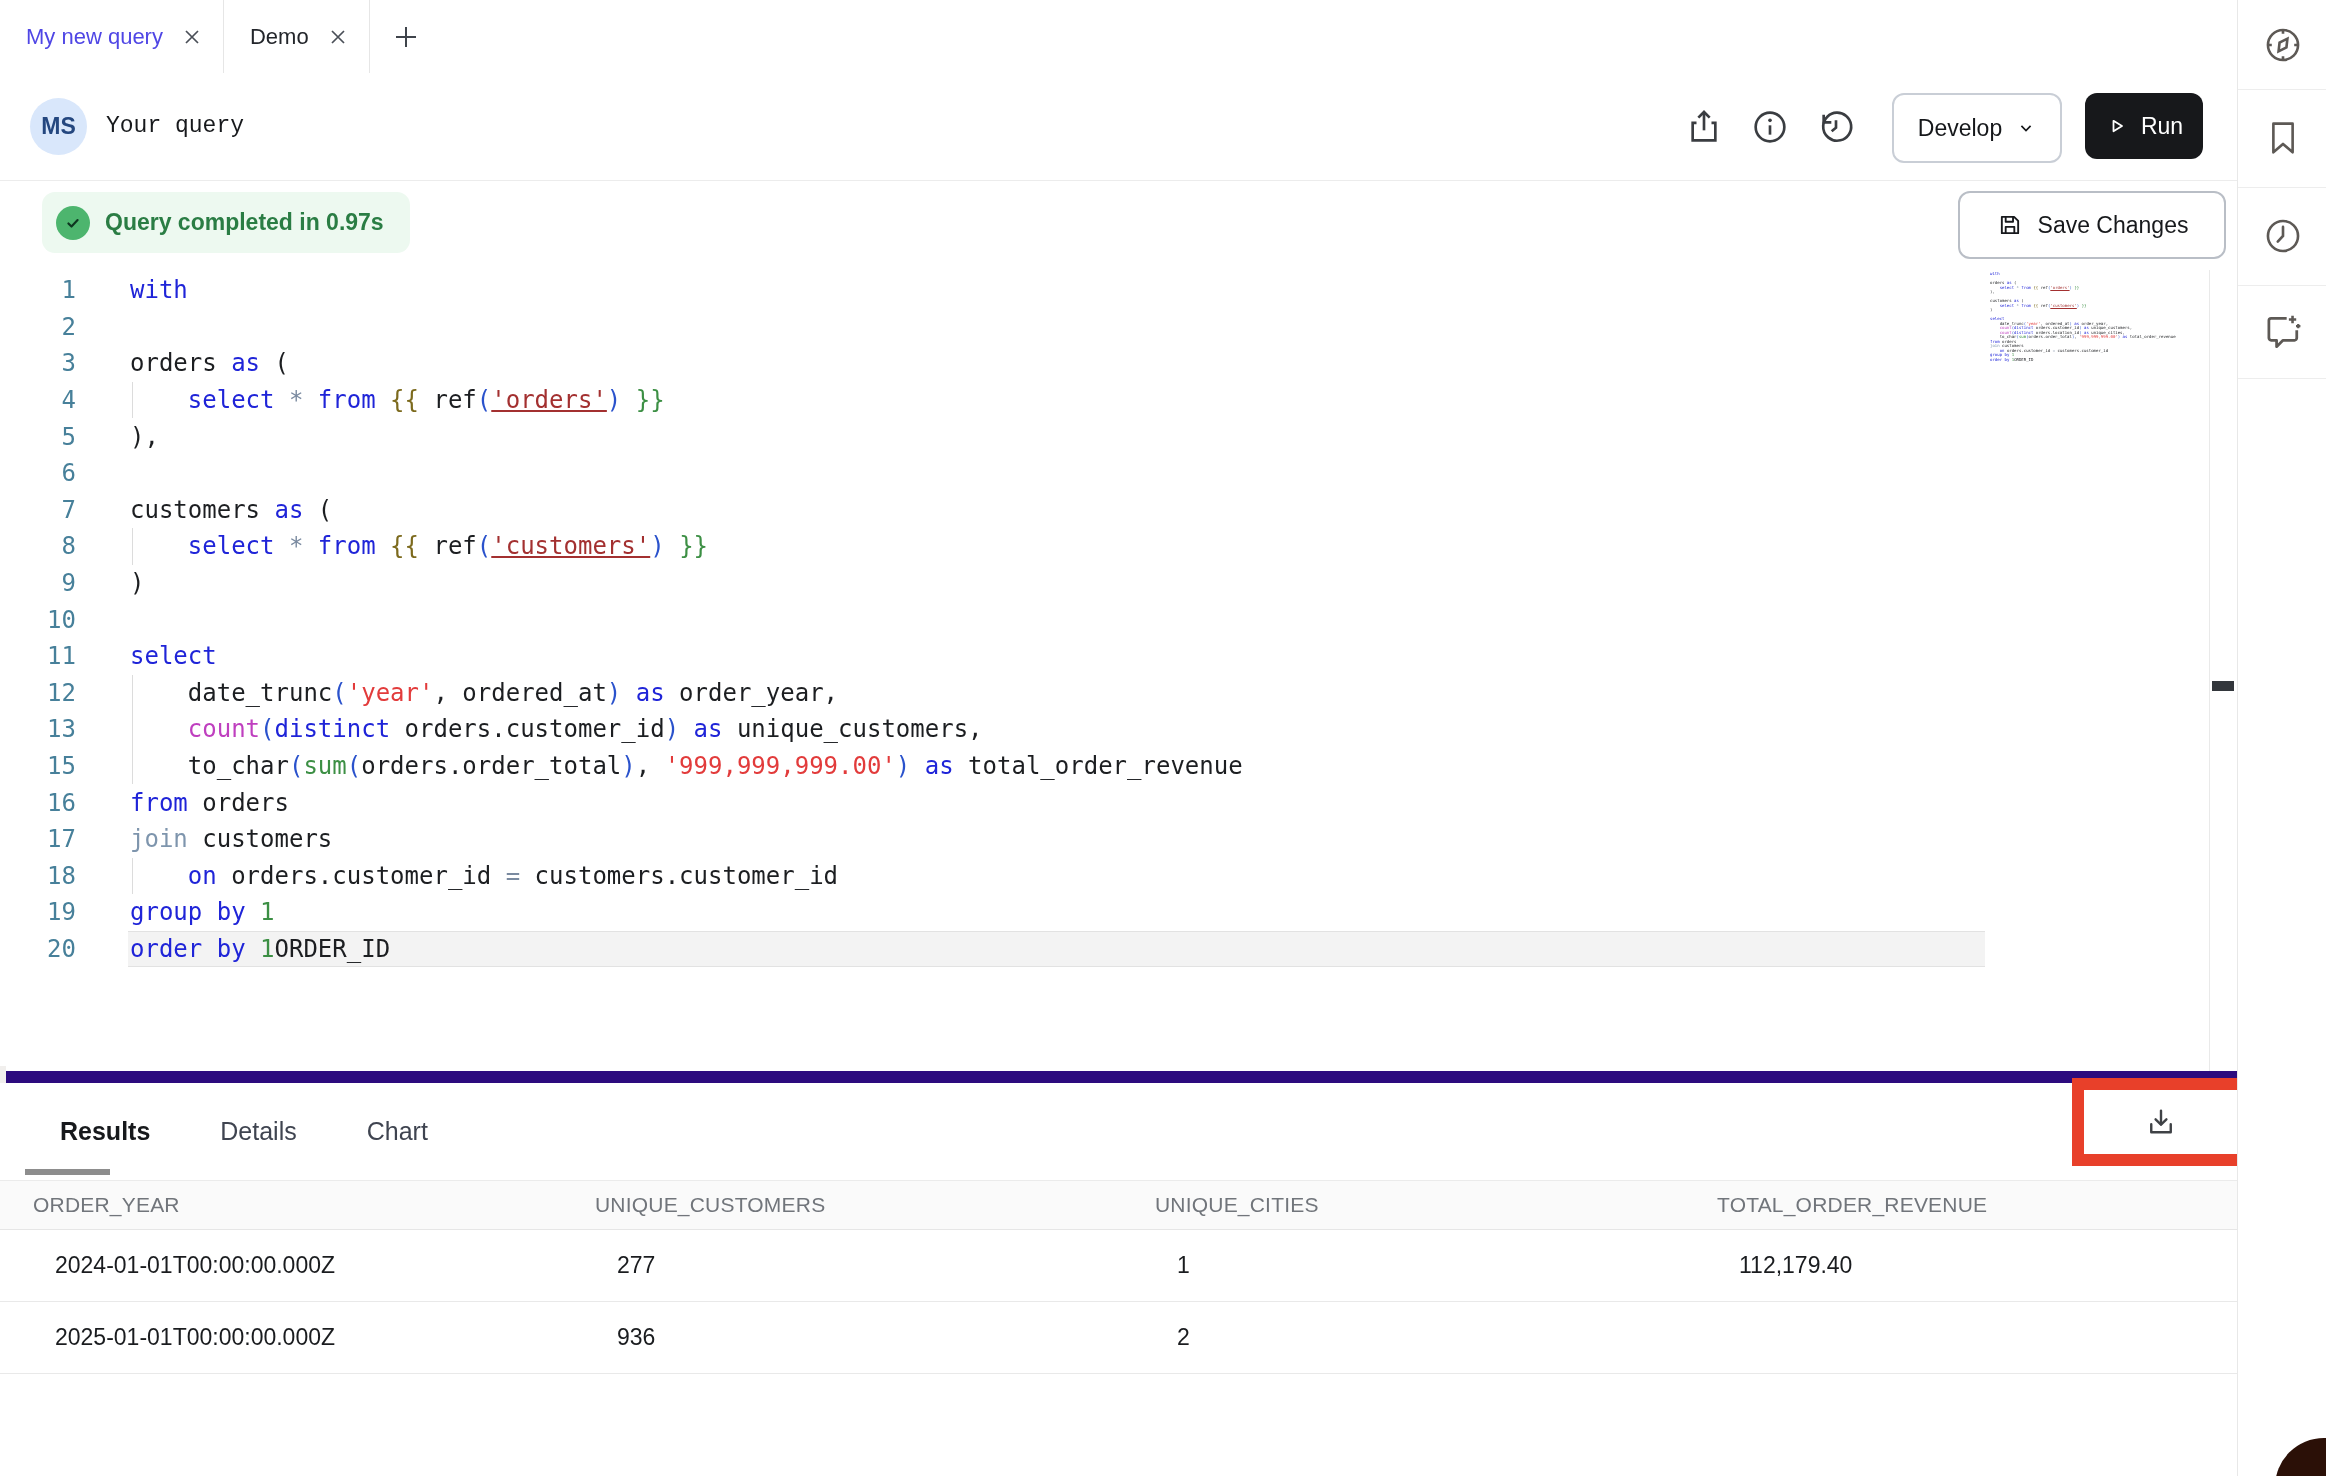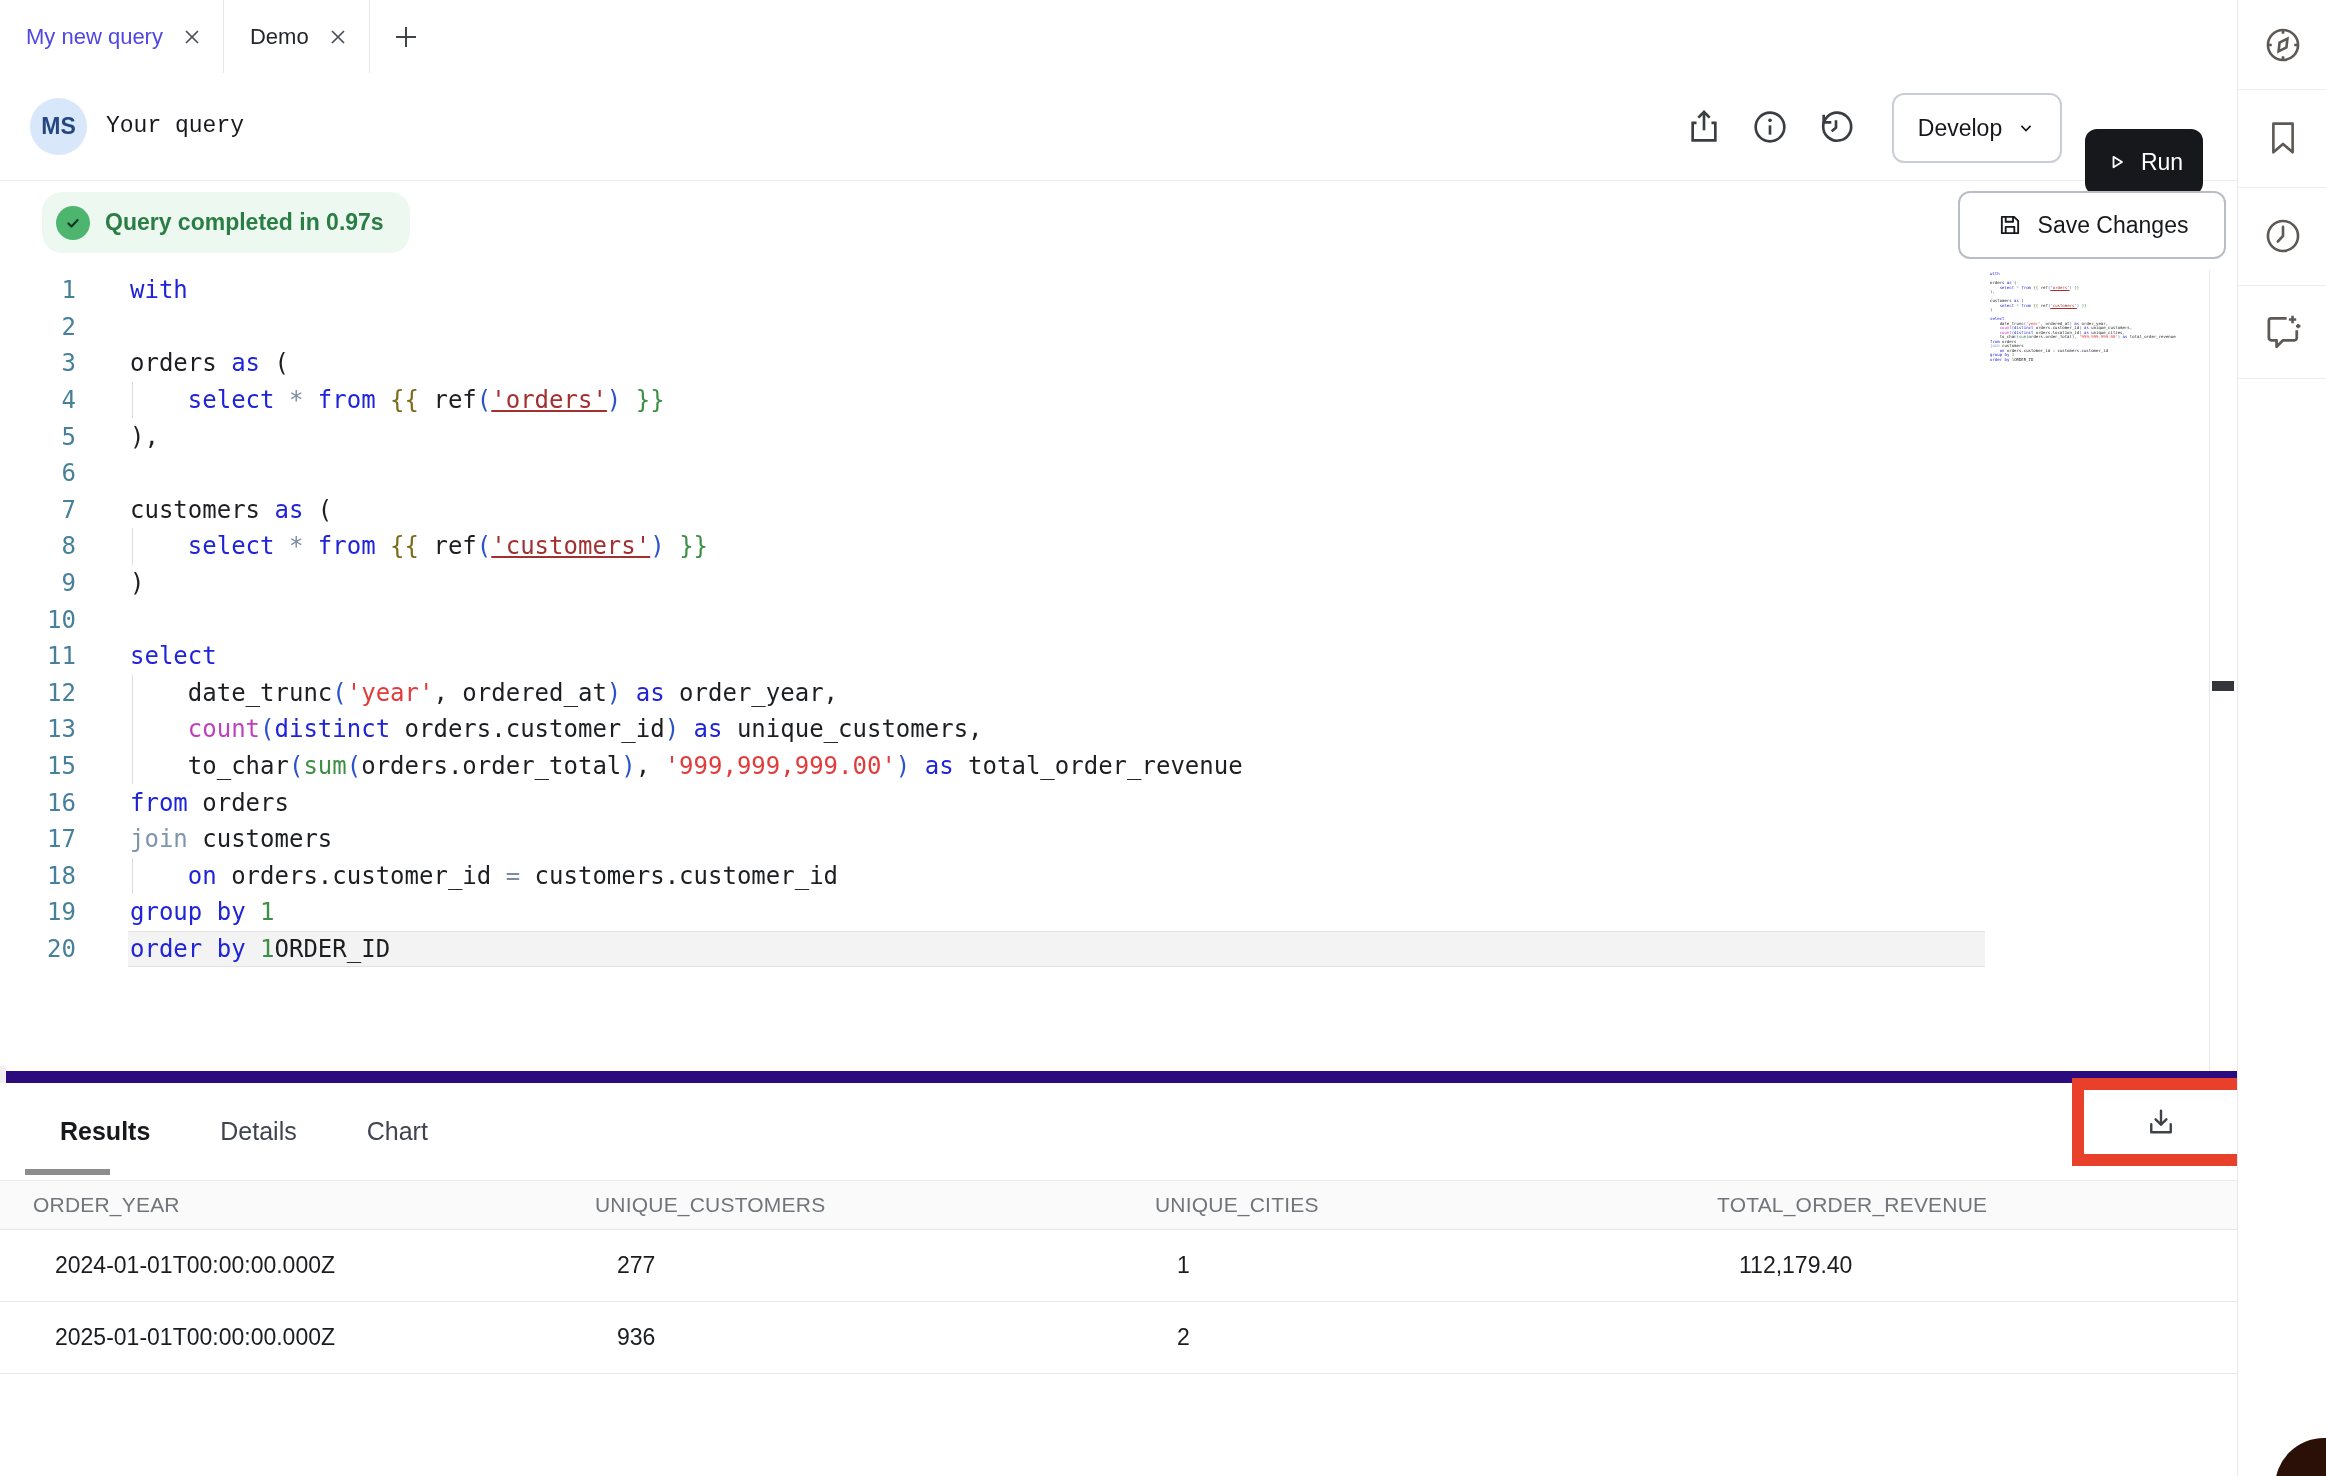--- a/index.html
+++ b/index.html
@@ -14,23 +14,23 @@
   .tab .tlabel{font-size:22px;color:#23262b;font-weight:500;}
   .tab.active .tlabel{color:var(--tab-active,#4f46e5);}
   .closex{width:22px;height:22px;display:flex;align-items:center;justify-content:center;}
   .newtab{width:72px;display:flex;align-items:center;justify-content:center;}
   
   .header{position:absolute;left:0;top:73px;width:2237px;height:107px;border-bottom:1px solid #ececec;background:#fff;}
   .avatar{position:absolute;left:30px;top:25px;width:57px;height:57px;border-radius:50%;background:var(--avatar-bg,#d9e7fb);color:var(--avatar-text,#24477f);font-weight:700;font-size:23px;display:flex;align-items:center;justify-content:center;}
   .qtitle{position:absolute;left:106px;top:40px;font-size:23px;color:#17191c;font-family:Liberation Mono, monospace;}
   .hicon{position:absolute;top:32px;width:44px;height:44px;display:flex;align-items:center;justify-content:center;}
   .develop-btn{position:absolute;left:1892px;top:20px;width:166px;height:66px;border:2px solid #c9ced6;border-radius:12px;background:#fff;display:flex;align-items:center;justify-content:center;gap:14px;font-size:23px;color:#15171a;font-weight:500;}
-  .run-btn{position:absolute;left:2085px;top:20px;width:118px;height:66px;border-radius:12px;background:var(--run-bg,#17181b);color:#fff;display:flex;align-items:center;justify-content:center;gap:12px;font-size:23px;font-weight:500;margin-top:36px;}
-  
-  .status-pill{position:absolute;left:42px;top:192px;height:61px;background:var(--status-bg,#edf9f0);border-radius:20px;display:inline-flex;align-items:center;gap:15px;padding:0 26px 0 14px;}
+  .run-btn{position:absolute;left:2085px;top:20px;width:118px;height:66px;border-radius:12px;background:var(--run-bg,#17181b);color:#fff;display:flex;align-items:center;justify-content:center;gap:12px;font-size:23px;font-weight:500;}
+  
+  .status-pill{position:absolute;left:42px;top:192px;height:61px;background:var(--status-bg,#edf9f0);border-radius:13px;display:inline-flex;align-items:center;gap:15px;padding:0 26px 0 14px;}
   .check-circle{width:34px;height:34px;border-radius:50%;background:var(--check-circle,#4db56e);display:flex;align-items:center;justify-content:center;}
   .status-text{font-size:23px;font-weight:600;color:var(--status-green,#2a7d44);}
   .save-btn{position:absolute;left:1958px;top:191px;width:264px;height:64px;border:2px solid #b9bec6;border-radius:12px;background:#fff;display:flex;align-items:center;justify-content:center;gap:14px;font-size:23px;color:#17191c;font-weight:500;}
   
   .editor{position:absolute;left:0;top:272px;width:2209px;}
   .cl{display:flex;height:36.6px;position:relative;font-family:"DejaVu Sans Mono",monospace;font-size:24px;align-items:center;}
   .lnum{width:76px;text-align:right;color:var(--c-ln,#47809a);flex:none;z-index:1;}
   .ltext{margin-left:54px;white-space:pre;z-index:1;}
   .cl .guide{position:absolute;left:132px;top:0;bottom:0;width:1px;background:#dcdcdc;}
   .cl.current::before{content:"";position:absolute;left:128px;right:224px;top:0;bottom:0;background:#f3f3f3;border-top:1px solid #e2e2e2;border-bottom:1px solid #e2e2e2;}

